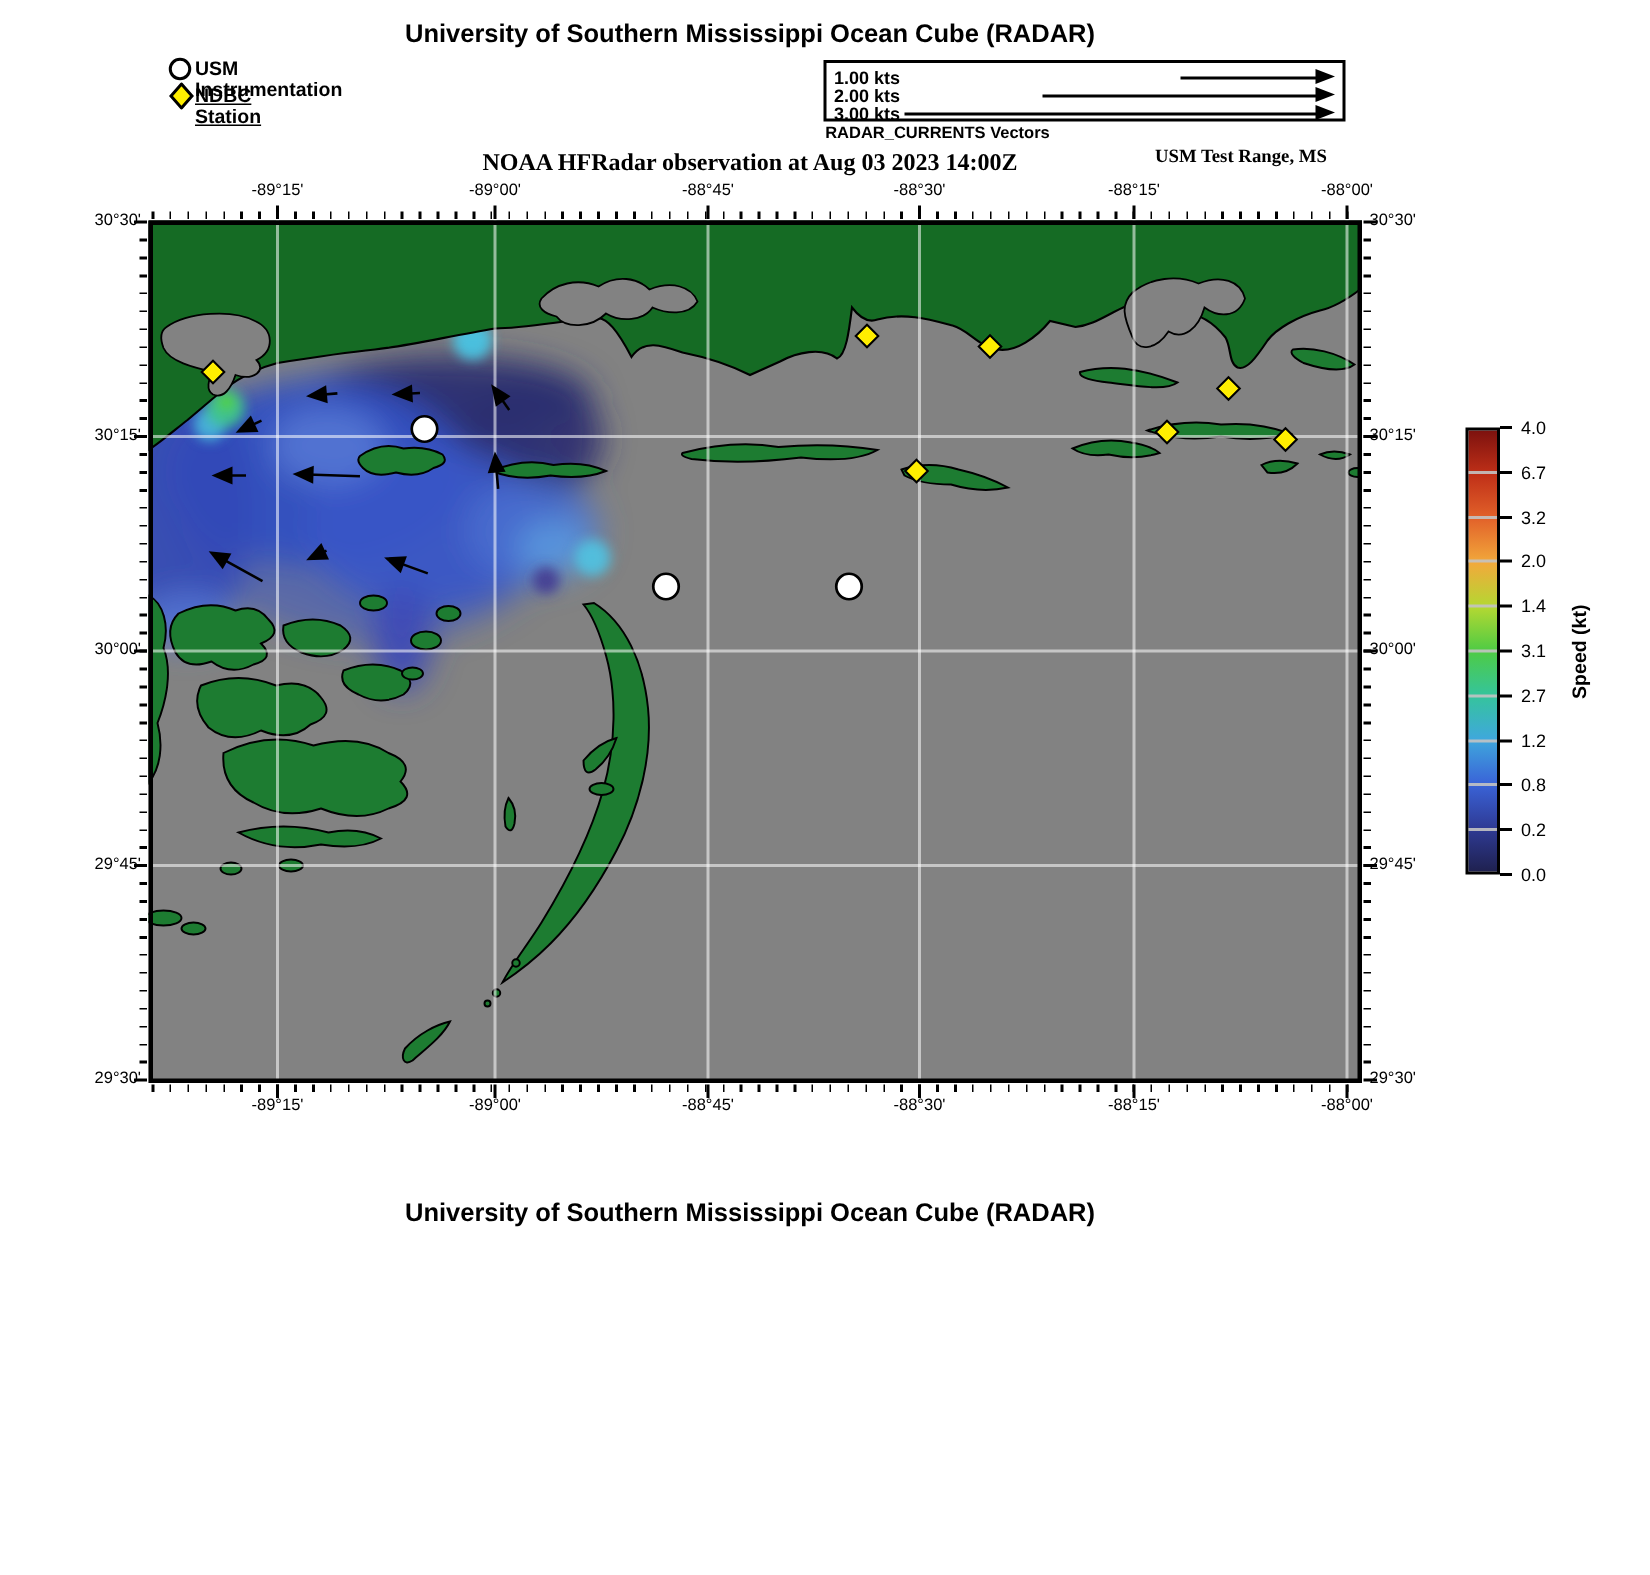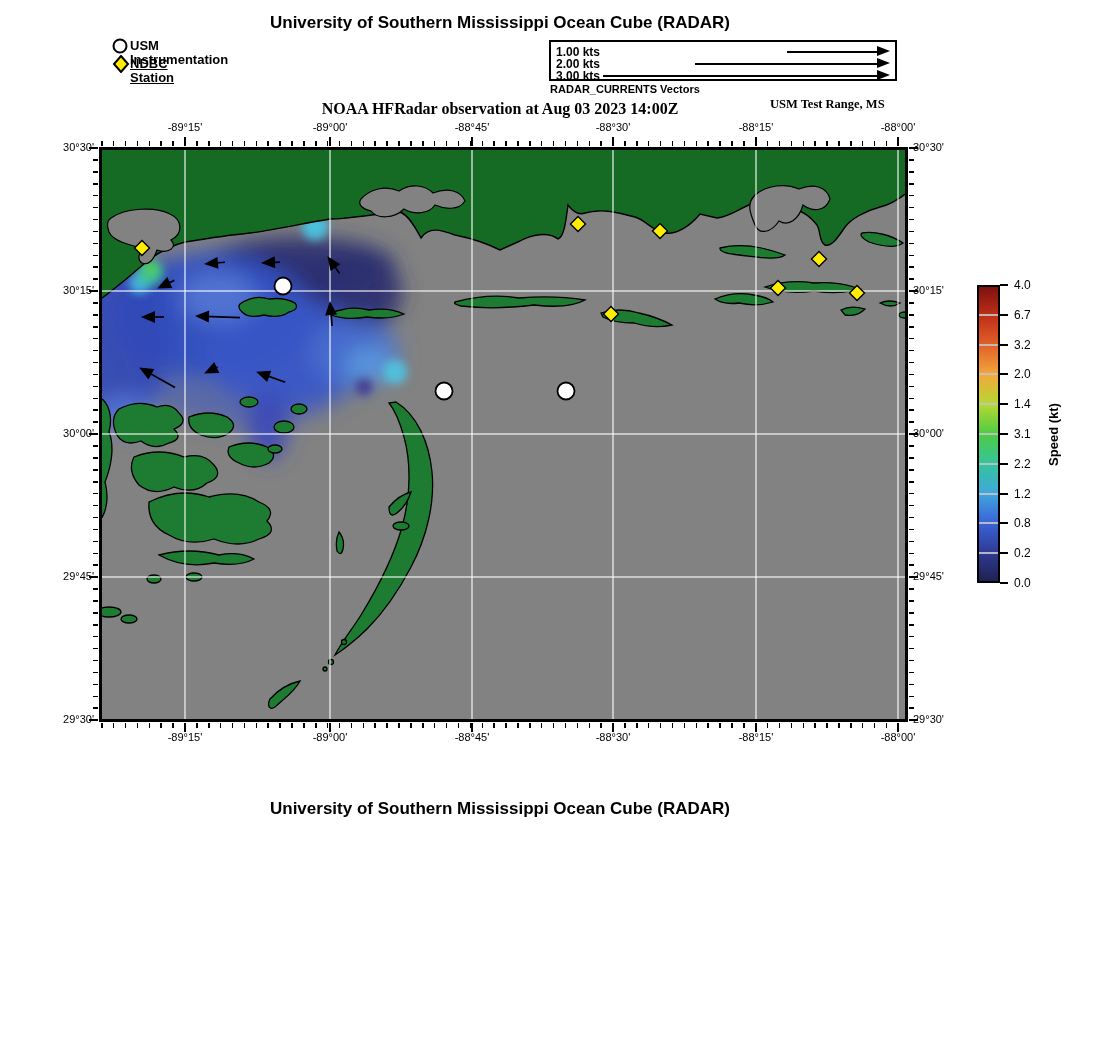--- a/index.html
+++ b/index.html
@@ -508,21 +508,21 @@
       <div class="abs tick" style="left:1000px;top:552.2px;width:8px;height:2px;background:#000;"></div>
       <div class="abs cb-label" style="left:1014px;top:546.2px;">0.2</div>
       <div class="abs" style="left:979px;top:522.4px;width:19px;height:2px;background:rgba(195,195,195,0.9);"></div>
       <div class="abs tick" style="left:1000px;top:522.4px;width:8px;height:2px;background:#000;"></div>
       <div class="abs cb-label" style="left:1014px;top:516.4px;">0.8</div>
       <div class="abs" style="left:979px;top:492.6px;width:19px;height:2px;background:rgba(195,195,195,0.9);"></div>
       <div class="abs tick" style="left:1000px;top:492.6px;width:8px;height:2px;background:#000;"></div>
       <div class="abs cb-label" style="left:1014px;top:486.6px;">1.2</div>
       <div class="abs" style="left:979px;top:462.8px;width:19px;height:2px;background:rgba(195,195,195,0.9);"></div>
       <div class="abs tick" style="left:1000px;top:462.8px;width:8px;height:2px;background:#000;"></div>
-      <div class="abs cb-label" style="left:1014px;top:456.8px;">2.2</div>
+      <div class="abs cb-label" style="left:1014px;top:456.8px;">2.7</div>
       <div class="abs" style="left:979px;top:433px;width:19px;height:2px;background:rgba(195,195,195,0.9);"></div>
       <div class="abs tick" style="left:1000px;top:433px;width:8px;height:2px;background:#000;"></div>
       <div class="abs cb-label" style="left:1014px;top:427px;">3.1</div>
       <div class="abs" style="left:979px;top:403.2px;width:19px;height:2px;background:rgba(195,195,195,0.9);"></div>
       <div class="abs tick" style="left:1000px;top:403.2px;width:8px;height:2px;background:#000;"></div>
       <div class="abs cb-label" style="left:1014px;top:397.2px;">1.4</div>
       <div class="abs" style="left:979px;top:373.4px;width:19px;height:2px;background:rgba(195,195,195,0.9);"></div>
       <div class="abs tick" style="left:1000px;top:373.4px;width:8px;height:2px;background:#000;"></div>
       <div class="abs cb-label" style="left:1014px;top:367.4px;">2.0</div>
       <div class="abs" style="left:979px;top:343.6px;width:19px;height:2px;background:rgba(195,195,195,0.9);"></div>

